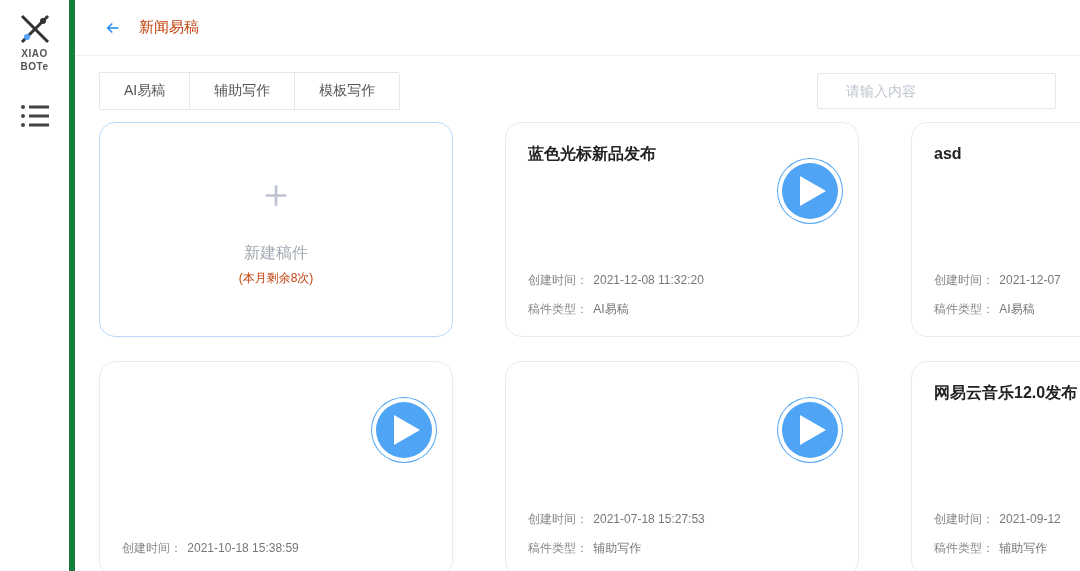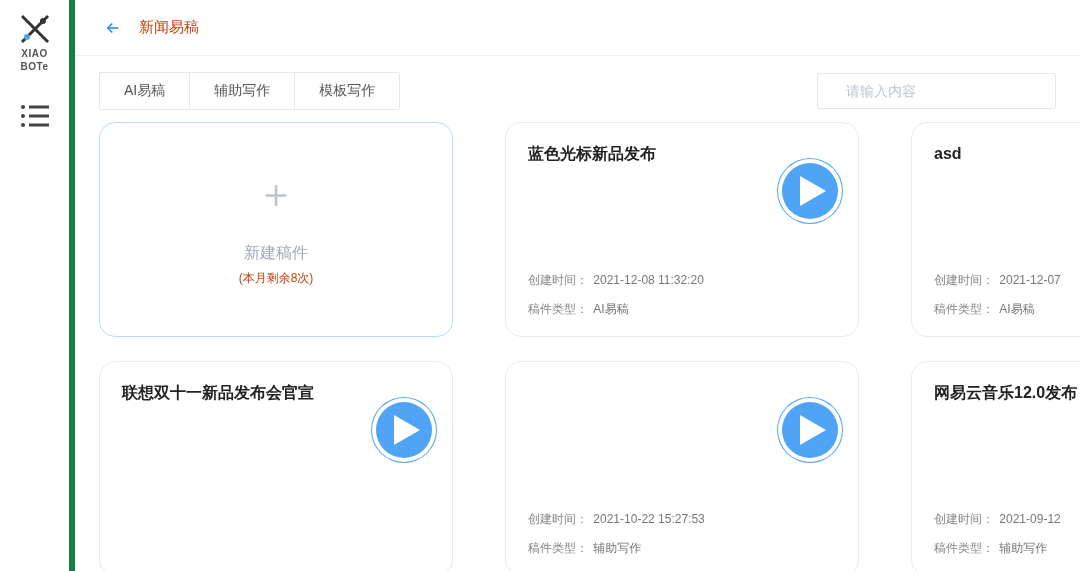--- a/index.html
+++ b/index.html
@@ -122,37 +122,37 @@
             </div>
           </div>
           <div class="card">
             <div class="card-title">asd</div>
             <div class="meta">
               <div class="meta-row"><span class="lbl">创建时间：</span> <span class="val">2021-12-07</span></div>
               <div class="meta-row"><span class="lbl">稿件类型：</span> <span class="val">AI易稿</span></div>
             </div>
           </div>
           <div class="card">
-            <div class="card-title">联想双十一新品发布会官宣</div>
             <div class="play-btn">
               <svg width="26" height="30" viewBox="0 0 26 30">
                 <path d="M0 0 L26 15 L0 30 Z" fill="#fff"></path>
               </svg>
             </div>
             <div class="meta">
+              <div class="meta-row"><span class="lbl">创建时间：</span> <span class="val">2021-10-18 15:38:59</span></div>
             </div>
           </div>
           <div class="card">
             <div class="play-btn">
               <svg width="26" height="30" viewBox="0 0 26 30">
                 <path d="M0 0 L26 15 L0 30 Z" fill="#fff"></path>
               </svg>
             </div>
             <div class="meta">
-              <div class="meta-row"><span class="lbl">创建时间：</span> <span class="val">2021-10-22 15:27:53</span></div>
+              <div class="meta-row"><span class="lbl">创建时间：</span> <span class="val">2021-07-18 15:27:53</span></div>
               <div class="meta-row"><span class="lbl">稿件类型：</span> <span class="val">辅助写作</span></div>
             </div>
           </div>
           <div class="card">
             <div class="card-title">网易云音乐12.0发布</div>
             <div class="meta">
               <div class="meta-row"><span class="lbl">创建时间：</span> <span class="val">2021-09-12</span></div>
               <div class="meta-row"><span class="lbl">稿件类型：</span> <span class="val">辅助写作</span></div>
             </div>
           </div>

